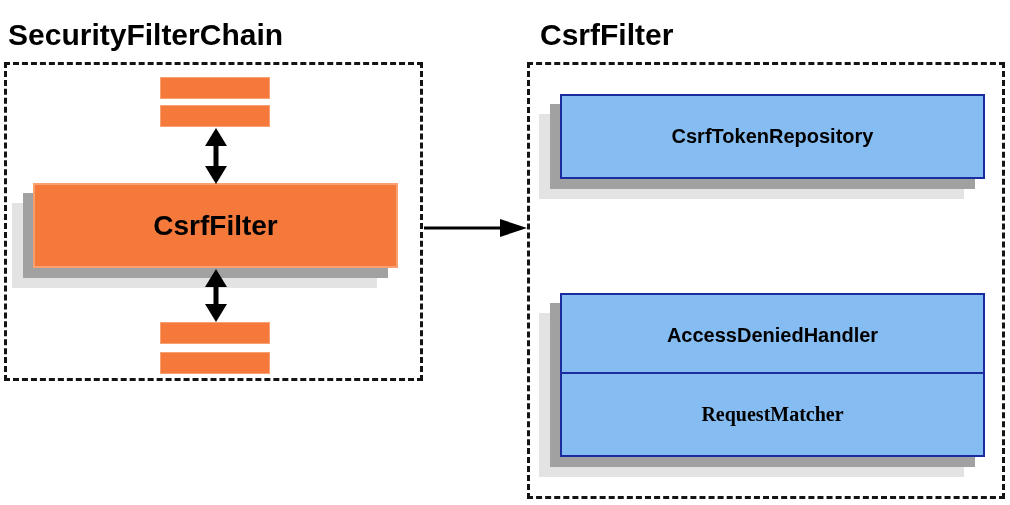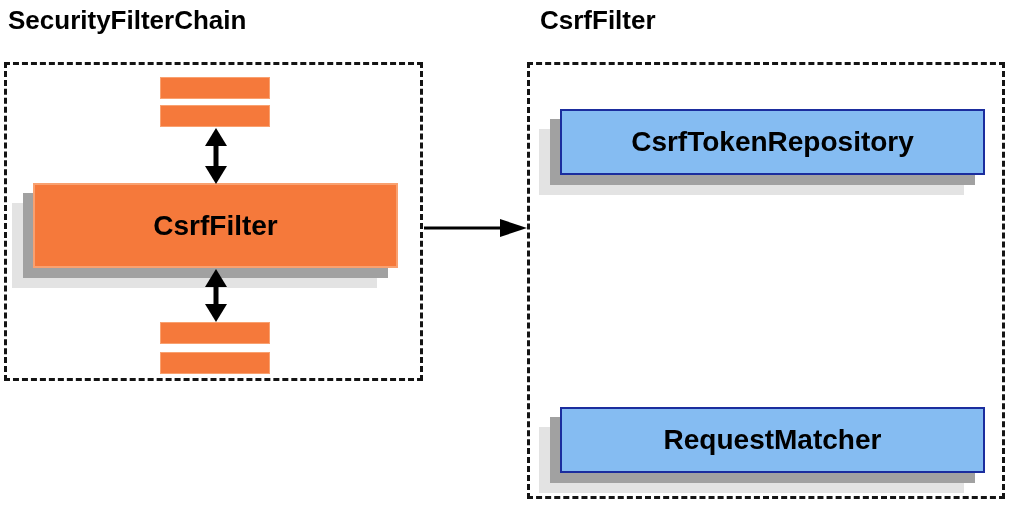--- a/index.html
+++ b/index.html
@@ -10,25 +10,26 @@
   }
   .canvas {
     position: relative;
     width: 1010px;
     height: 505px;
     background: #ffffff;
     overflow: hidden;
   }
   .title {
     position: absolute;
-    font-size: 26px;
+    font-size: 30px;
     font-weight: bold;
     color: var(--title-color, #000000);
     white-space: nowrap;
     line-height: 36px;
+    margin-top: 15px;
   }
   .dashed-box {
     position: absolute;
     border: 3px dashed var(--dashed-border, #141414);
     box-sizing: border-box;
     background: transparent;
   }
   .left-chain  { left: 4px;   top: 62px; width: 419px; height: 319px; }
   .right-detail{ left: 527px; top: 62px; width: 478px; height: 437px; }
 
@@ -62,38 +63,37 @@
     justify-content: center;
     font-size: 28px;
     font-weight: bold;
     color: #000000;
   }
 
   .component {
     position: absolute;
     left: 560px;
     width: 425px;
-    height: 66px;
+    height: 85px;
     box-sizing: border-box;
     background: var(--blue-fill, #85BCF2);
     border: 2px solid var(--blue-stroke, #1B2D9E);
     box-shadow: -10px 10px 0 var(--shadow-dark, #A1A1A1),
                 -21px 20px 0 var(--shadow-light, #E3E3E3);
     display: flex;
     align-items: center;
     justify-content: center;
-    font-size: 28px;
+    font-size: 20px;
     font-weight: bold;
     color: #000000;
-    margin-top: 15px;
   }
   .comp1 { top: 94px;  }
   .comp2 { top: 195px; }
   .comp3 { top: 293px; }
-  .comp4 { top: 392px; }
+  .comp4 { top: 372px; font-family: Liberation Serif, serif; }
 
   .overlay {
     position: absolute;
     left: 0;
     top: 0;
     width: 1010px;
     height: 505px;
     pointer-events: none;
   }
   .overlay line    { stroke: var(--arrow-color, #000000); }
@@ -117,20 +117,23 @@
 
   <div class="orange-box">
     <span>CsrfFilter</span>
   </div>
 
   <div class="dashed-box right-detail"></div>
 
   <div class="component comp1">
     <span>CsrfTokenRepository</span>
   </div>
+  <div class="component comp3">
+    <span>AccessDeniedHandler</span>
+  </div>
   <div class="component comp4">
     <span>RequestMatcher</span>
   </div>
 
   <svg class="overlay" viewBox="0 0 1010 505" aria-hidden="true">
     <g>
       <line x1="216" y1="144" x2="216" y2="168" stroke-width="5"></line>
       <polygon points="216,128 205,146 227,146"></polygon>
       <polygon points="216,184 205,166 227,166"></polygon>
     </g>

